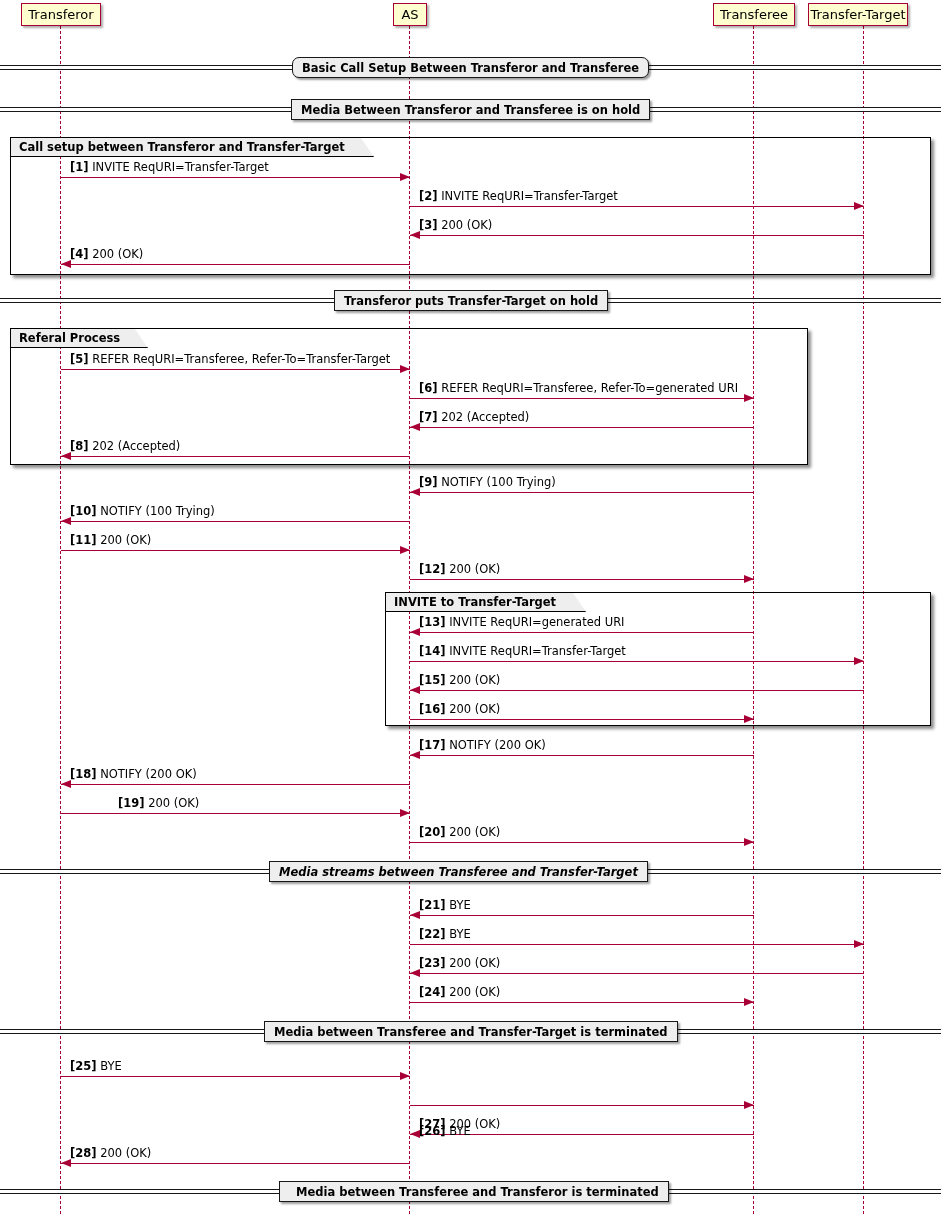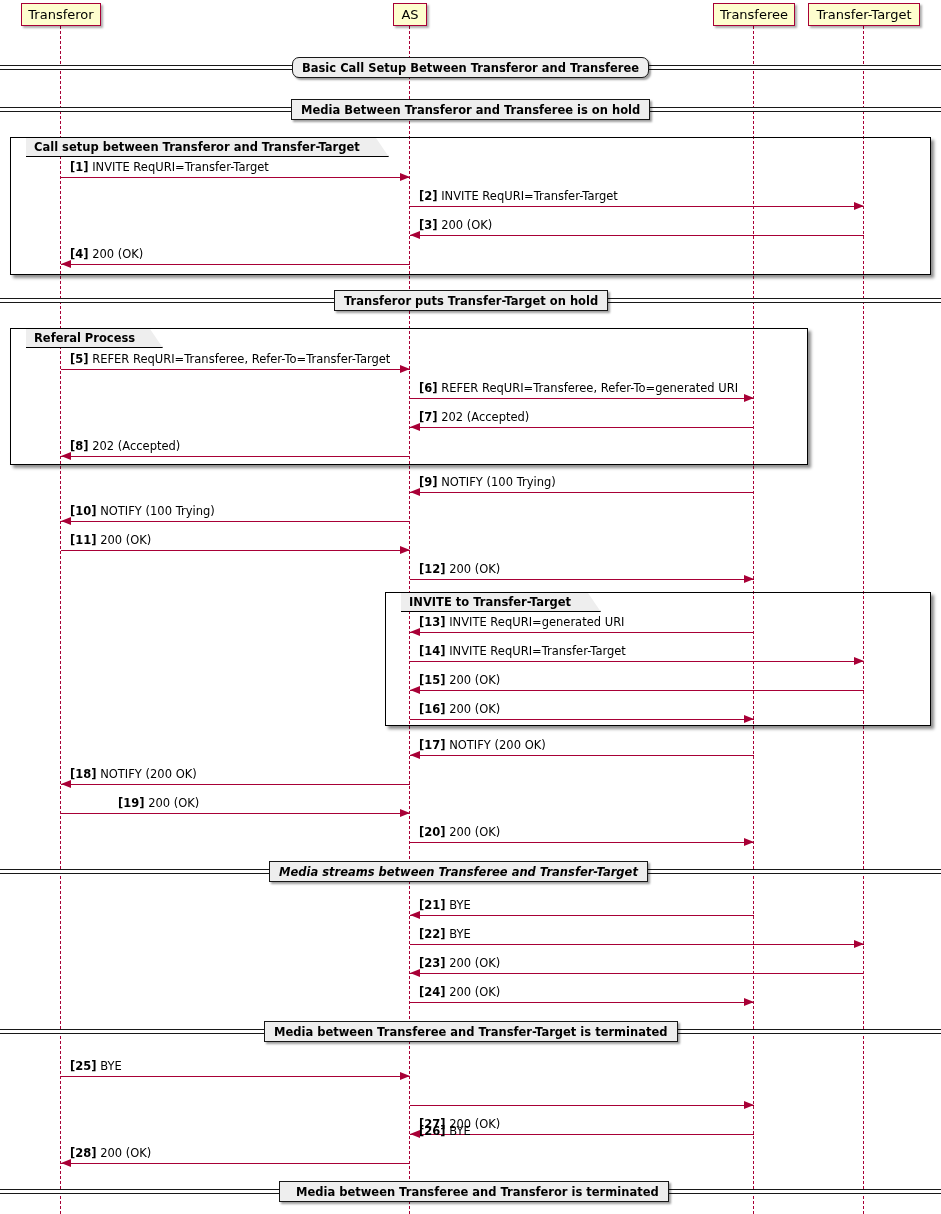--- a/index.html
+++ b/index.html
@@ -48,21 +48,20 @@
     background:#EEEEEE;
     border-right:1.6px solid #000;
     border-bottom:1.6px solid #000;
     font-size:11.5px;
     font-weight:bold;
     color:#000;
     line-height:19px;
     padding:0 20px 0 8px;
     white-space:nowrap;
     box-sizing:border-box;
-    margin-left:15px;
   }
   .group-label::after{
     content:"";
     position:absolute;
     right:-1px;top:0;
     width:0;height:0;
     border-left:13px solid transparent;
     border-top:19px solid #FFFFFF;
   }
 
@@ -226,14 +225,14 @@
     <div class="divider-box" style="top: 290px; z-index: 8; left: 334px;">Transferor puts Transfer-Target on hold</div>
     <div class="divider-rail" style="top: 869px; z-index: 7;"></div>
     <div class="divider-box" style="top: 861px; z-index: 8; left: 269px; font-style: italic;">Media streams between Transferee and Transfer-Target</div>
     <div class="divider-rail" style="top: 1029px; z-index: 7;"></div>
     <div class="divider-box" style="top: 1021px; z-index: 8; left: 264px;">Media between Transferee and Transfer-Target is terminated</div>
     <div class="divider-rail" style="top: 1189px; z-index: 7;"></div>
     <div class="divider-box" style="top: 1181px; z-index: 8; left: 279px; padding-left: 16px;">Media between Transferee and Transferor is terminated</div>
     <div class="participant" style="left: 21px; top: 3px; width: 80px; z-index: 20;">Transferor</div>
     <div class="participant" style="left: 393px; top: 3px; width: 34px; z-index: 20;">AS</div>
     <div class="participant" style="left: 713px; top: 3px; width: 82px; z-index: 20;">Transferee</div>
-    <div class="participant" style="left: 808px; top: 3px; width: 112px; z-index: 20;">Transfer-Target</div>
+    <div class="participant" style="left: 808px; top: 3px; width: 100px; z-index: 20;">Transfer-Target</div>
   </div>
 
 </body></html>

